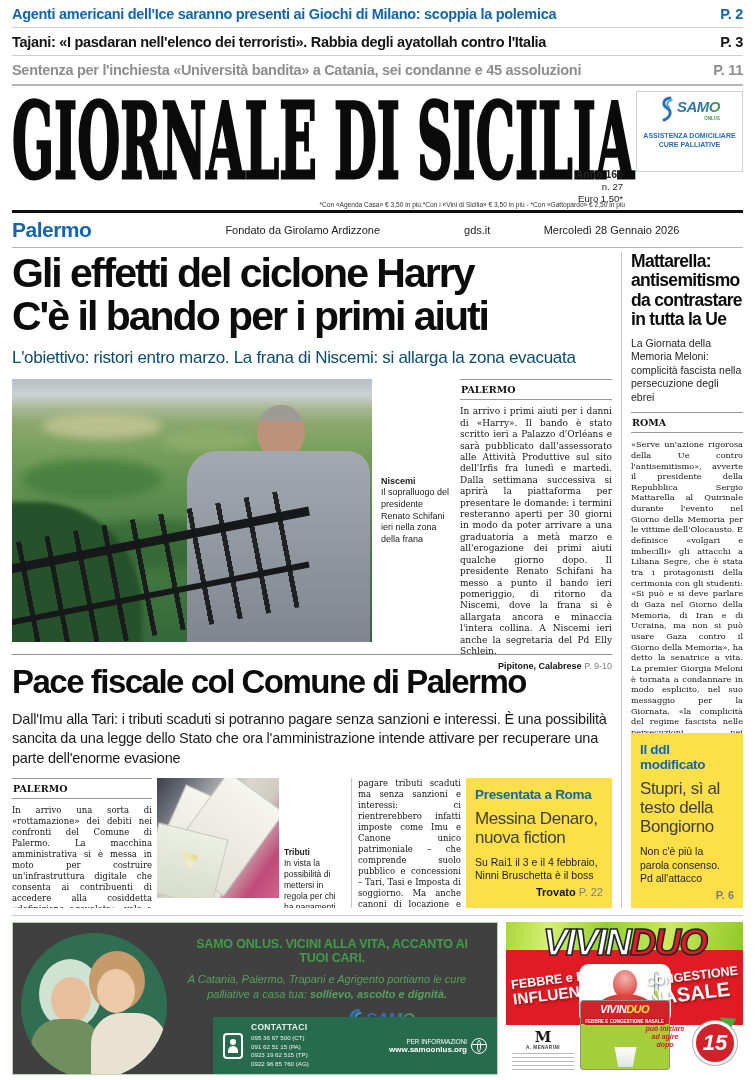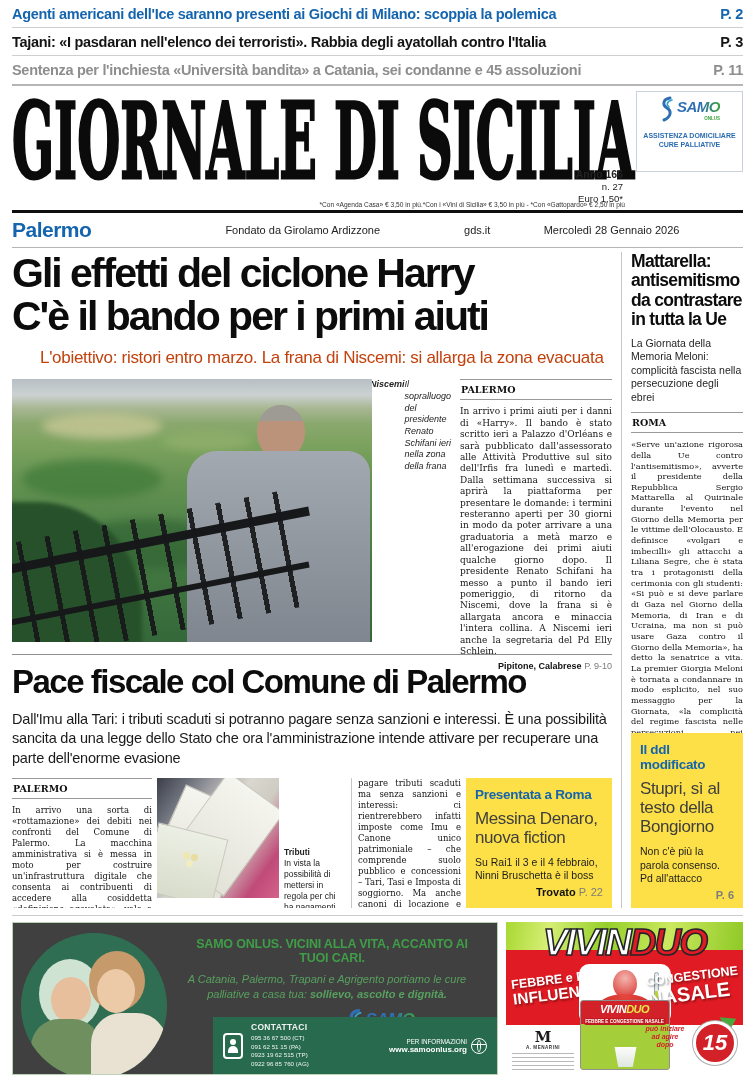--- a/index.html
+++ b/index.html
@@ -37,43 +37,43 @@
   .folio .mid { text-align:center; }
   .folio .dt { text-align:left; }
 
   
   .page-body { margin:4px 12px 0; display:flex; height:656px; overflow:hidden; }
   .main-col { width:600px; }
   .rail { flex:1; border-left:1px solid #c6c6c6; margin-left:9px; padding-left:9px; position:relative; }
 
   
   .lead-hl { font-weight:800; font-size:41px; line-height:1.04; letter-spacing:-2px; color:#0c0c0c; }
-  .lead-sf { font-size:17px; letter-spacing:-0.3px; margin-top:11px; color:#c2410c;margin-left:28px; }
+  .lead-sf { font-size:17px; letter-spacing:-0.3px; margin-top:11px; color:#0c4a6e; }
   .lead-row { display:flex; gap:9px; margin-top:11px; height:263px; }
   .dateline { font-family:"DejaVu Serif",serif; font-weight:700; font-size:9.5px;
               border-top:1px solid #999; border-bottom:1px solid #999; padding:4px 1px; margin-bottom:6px; }
   .serif-body { font-family:"DejaVu Serif",serif; font-size:9px; line-height:1.27; text-align:justify; color:#151515; }
   .byline { margin-top:3px; text-align:right; font-size:9px; font-weight:700; }
   .pg-gray { color:#7c7c7c; font-weight:400; }
 
   .photo-main { width:360px; position:relative; overflow:hidden; flex-shrink:0;
     background:linear-gradient(180deg,#b7bfc5 0%,#ccd2d2 6%,#a9b794 11%,#8aa86e 17%,#7ca25e 25%,#669352 38%,#52854a 55%,#417640 74%,#35683a 100%); }
   .blob { position:absolute; border-radius:50%; filter:blur(4px); }
   .cliff { position:absolute; left:-20px; bottom:-10px; width:150px; height:150px; background:#27512a;
            border-radius:0 70% 0 0; filter:blur(2px); }
   .man { position:absolute; right:8px; top:26px; width:195px; height:240px; }
   .man-head { position:absolute; top:0; left:88px; width:48px; height:54px; border-radius:48%;
               background:linear-gradient(180deg,#9d9b94 0 30%,#bb937a 30% 100%); }
   .man-body { position:absolute; top:46px; left:18px; right:-6px; bottom:-8px;
               background:linear-gradient(180deg,#a3a9b0,#7d848d); border-radius:30px 22px 0 0; }
   .railing { position:absolute; left:-16px; bottom:6px; width:300px; height:118px; transform:rotate(-11deg);
              background:repeating-linear-gradient(90deg,rgba(22,23,25,.92) 0 5px,rgba(0,0,0,0) 5px 29px); }
   .rail-bar { position:absolute; left:-20px; width:320px; height:9px; background:#17181a; transform:rotate(-11deg); }
-  .cap-col { width:70px; display:flex; flex-direction:row; justify-content:flex-end;
-             font-size:9px; line-height:1.3; color:#222; flex-shrink:0;font-style:italic; }
+  .cap-col { width:70px; display:flex; flex-direction:column; justify-content:center;
+             font-size:9px; line-height:1.3; color:#222; flex-shrink:0; }
   .cap-title { font-weight:700; }
   .art-col { flex:1; }
 
   
   .sec-rule { border-top:1px solid #8f8f8f; margin:12px 0 8px; }
   .sec-hl { font-weight:800; font-size:33px; letter-spacing:-1.5px; color:#0c0c0c; }
   .sec-sf { font-size:14.5px; line-height:1.32; letter-spacing:-0.2px; margin-top:9px; color:#1b1b1b; }
   .sec-row { display:flex; gap:5px; margin-top:10px; height:158px; }
   .sec-c1 { width:140px; flex-shrink:0; }
   .photo-bills { width:122px; height:120px; flex-shrink:0; position:relative; overflow:hidden;

